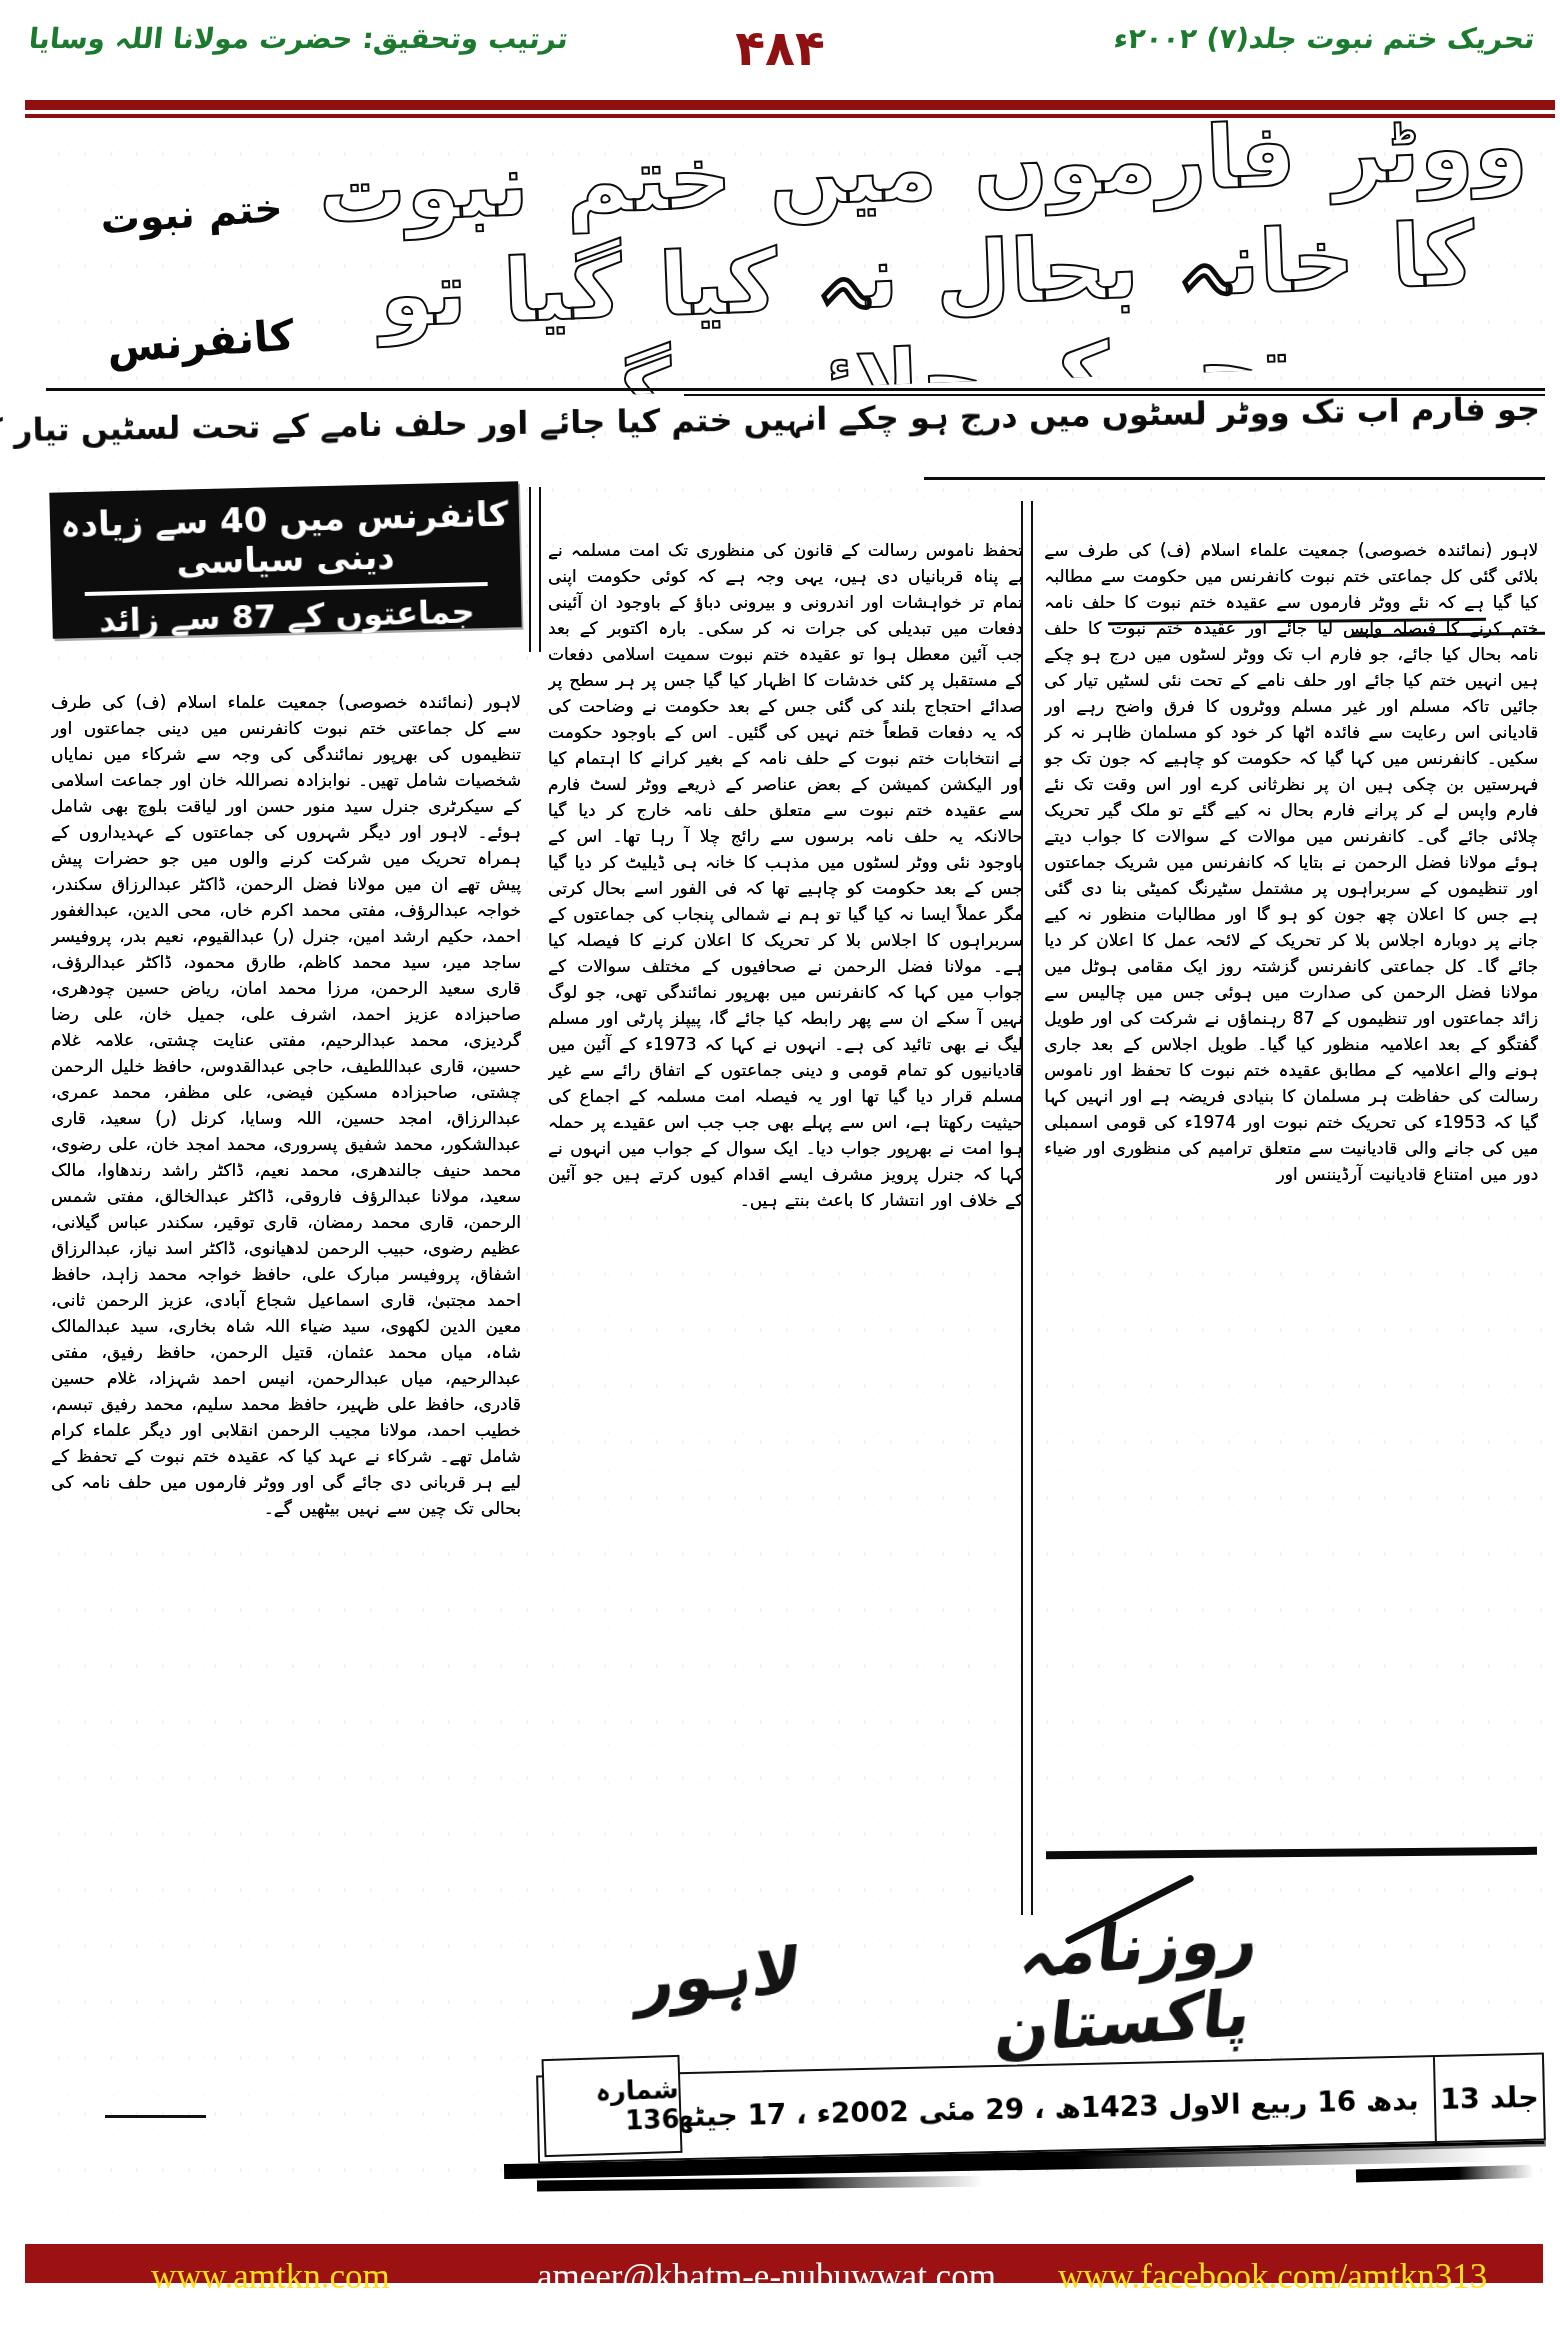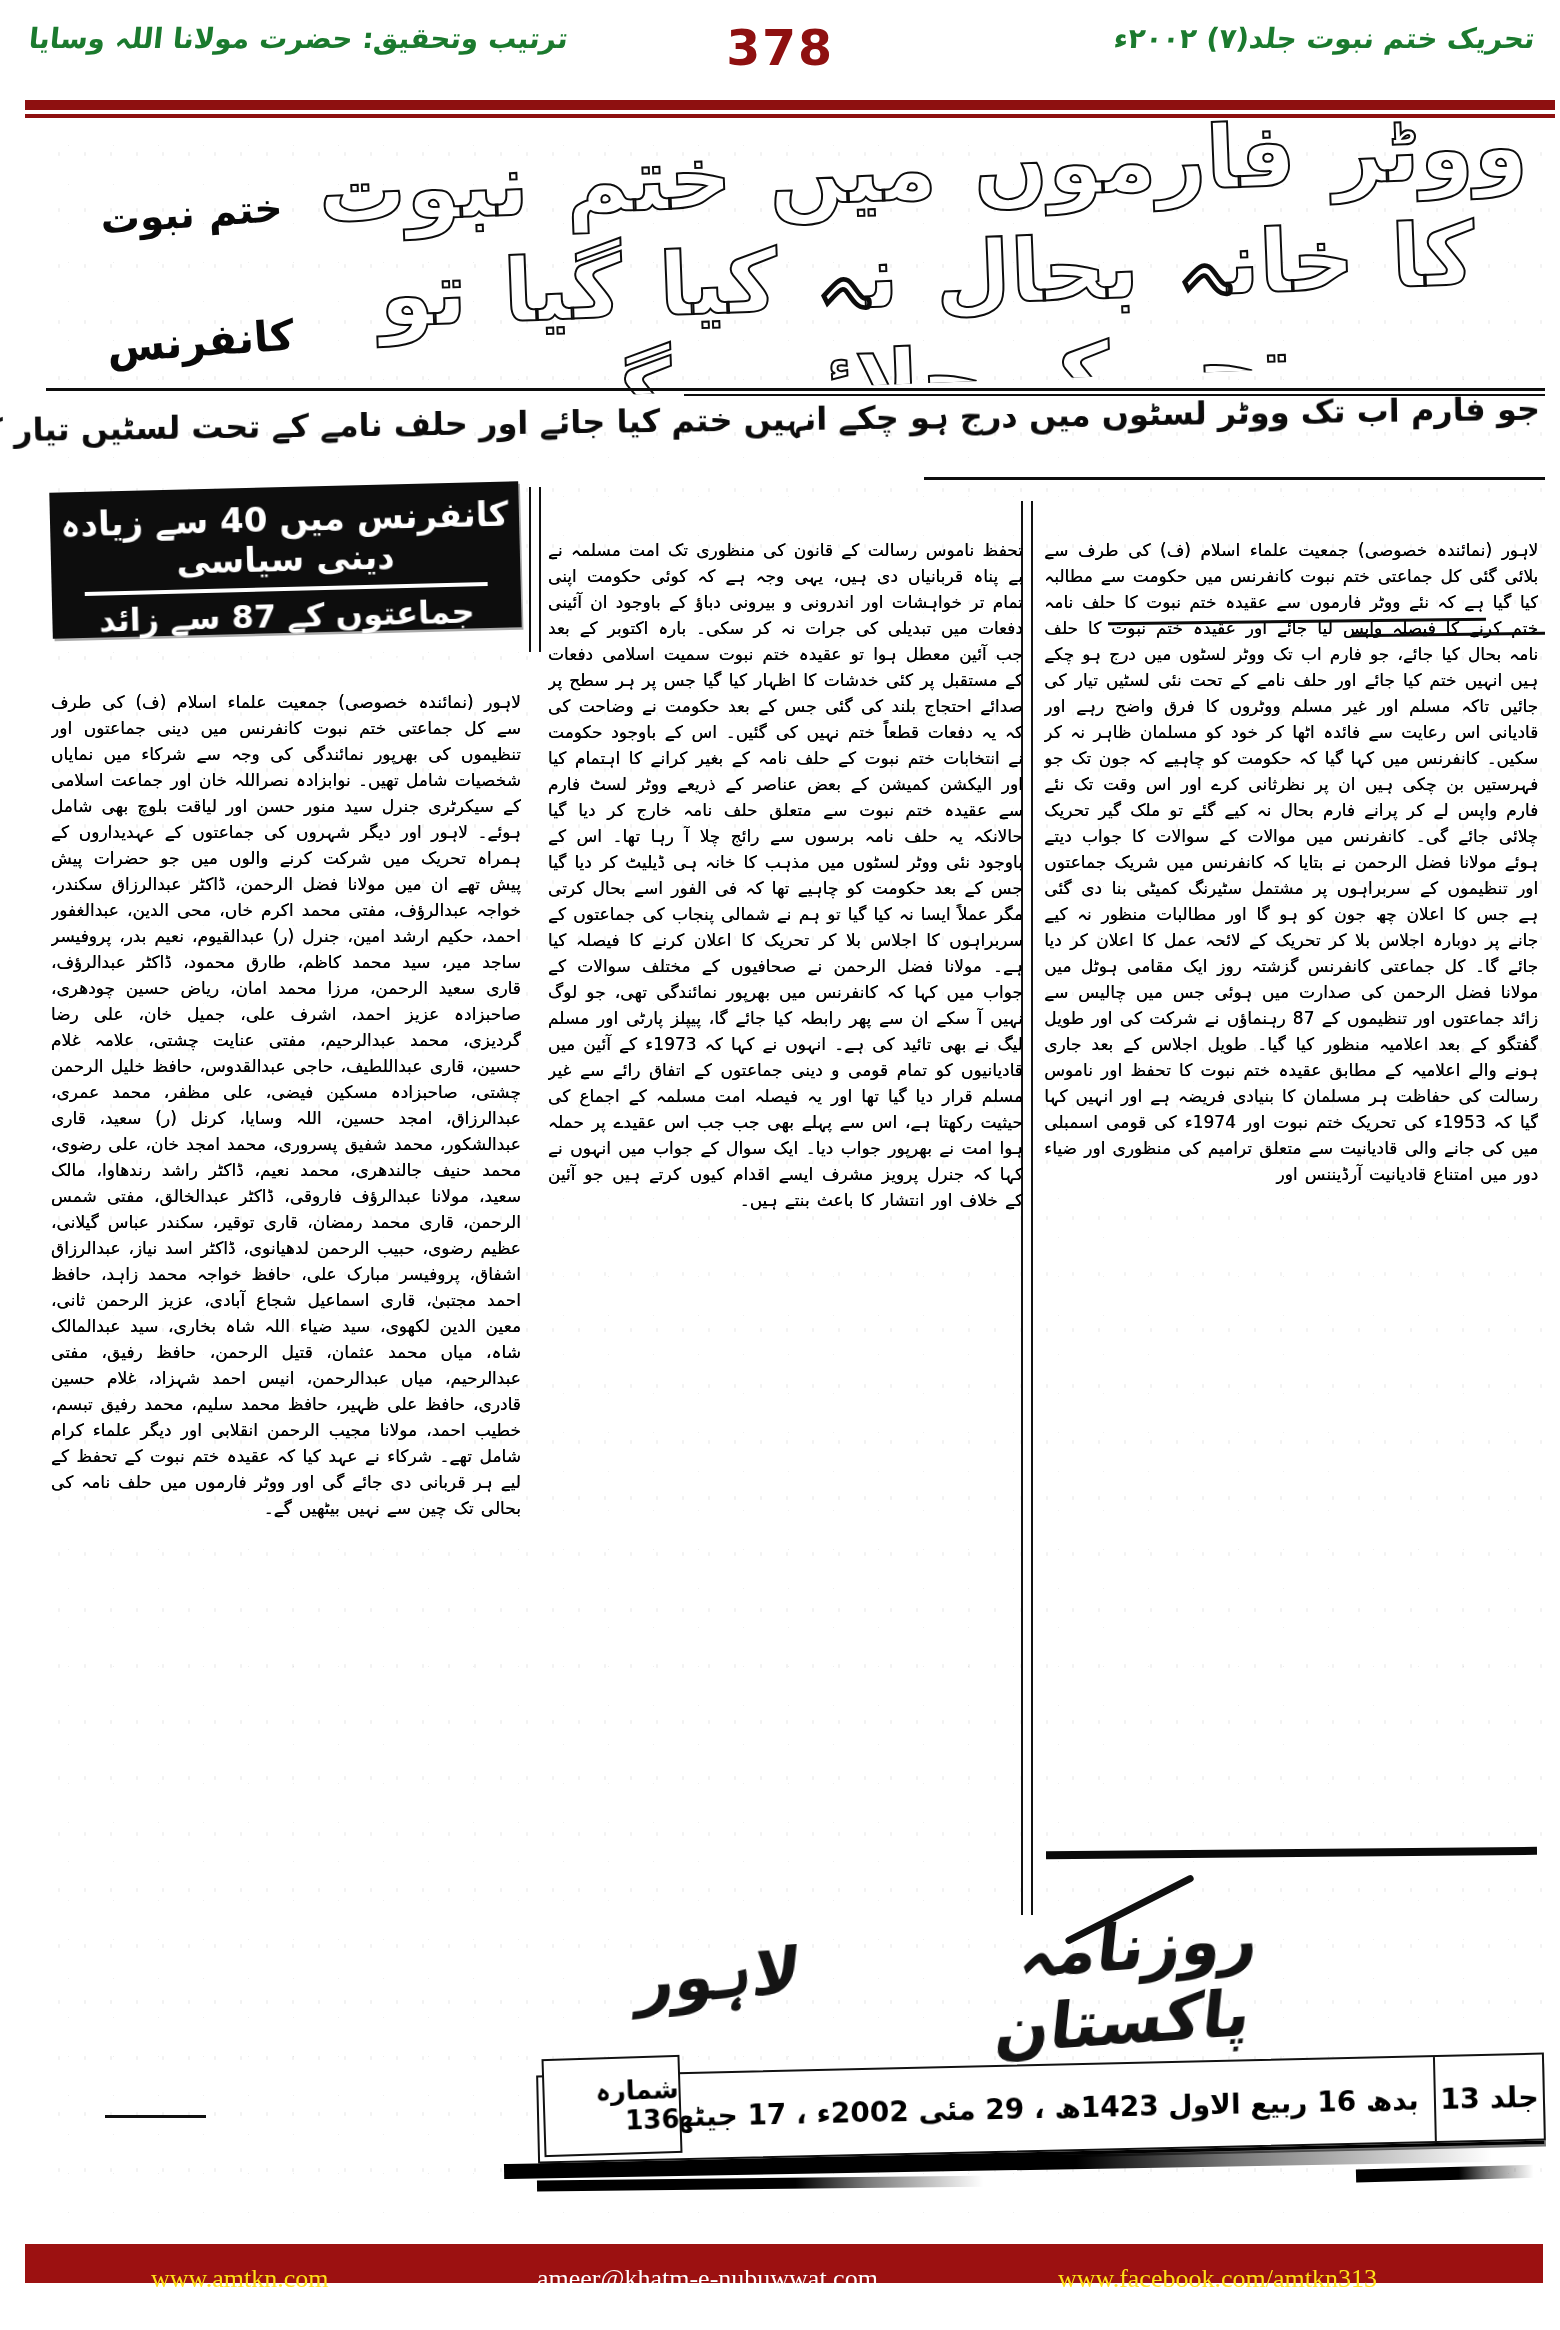--- a/index.html
+++ b/index.html
@@ -58,33 +58,33 @@
         font-size:28.6px;font-weight:bold;filter:blur(0.3px);}
   .datestrip .celld{flex:1;display:flex;align-items:center;justify-content:center;font-size:28px;font-weight:bold;
         white-space:nowrap;filter:blur(0.3px);}
   .issuebox{position:absolute;left:497px;top:1931px;width:134px;height:94px;border:2.9px solid #111;background:#fff;
         display:flex;align-items:center;justify-content:center;font-size:26px;font-weight:bold;
         transform:rotate(-1.8deg);filter:blur(0.3px);z-index:2;}
   .smear{position:absolute;background:linear-gradient(90deg,#000 12%,#000 55%,#00000088 70%,transparent 95%);}
   .leftunderline{position:absolute;left:59px;top:1989px;width:101px;height:3.4px;background:#111;}
   
   .footer{position:absolute;left:25px;top:2244px;width:1518px;height:39px;background:#9c1111;}
-  .footer span{position:absolute;top:20px;font-family:"Liberation Serif","DejaVu Serif",serif;font-size:26px;
+  .footer span{position:absolute;top:13px;font-family:"Liberation Serif","DejaVu Serif",serif;font-size:35px;
         direction:ltr;white-space:nowrap;}
   .f-web{left:126px;color:#ffe11a;}
   .f-mail{left:512px;color:#ffffff;text-align:center;}
   .f-fb{left:1033px;color:#ffe11a;text-align:right;}
 </style>
 </head>
 <body>
 
 <div class="page">
 
   <div class="hdr-right">تحریک ختم نبوت جلد(۷) ۲۰۰۲ء</div>
-  <div class="pagenum">378</div>
+  <div class="pagenum">۴۸۴</div>
   <div class="hdr-left">ترتیب وتحقیق: حضرت مولانا اللہ وسایا</div>
   <div class="bar bar1"></div>
   <div class="bar bar2"></div>
 
   <div class="clip">
 
     <div class="attr">
       <span class="a1">ختم نبوت</span>
       <span class="a2">کانفرنس</span>
     </div>

